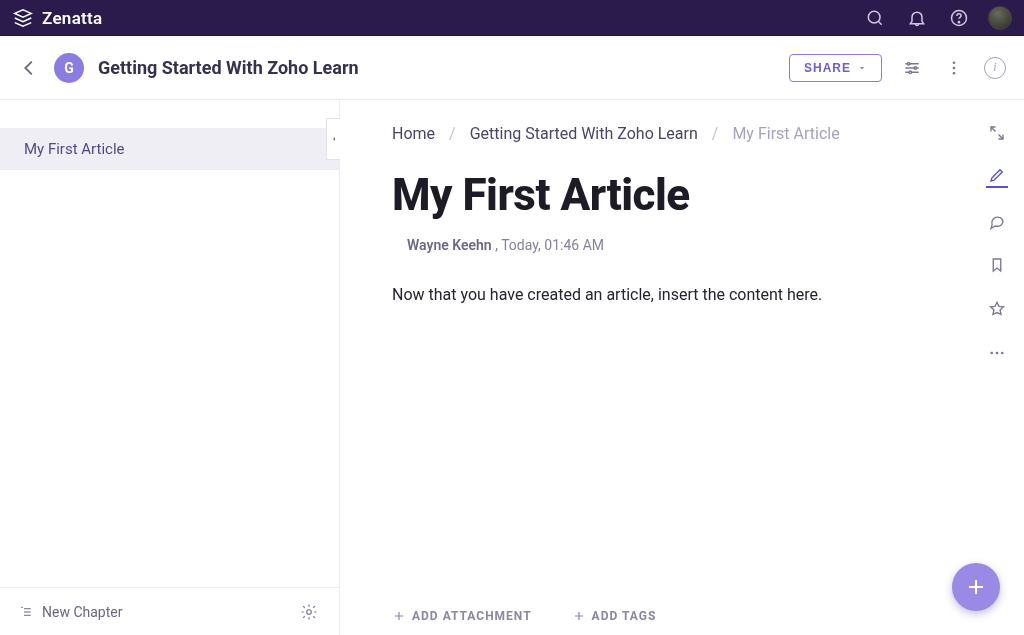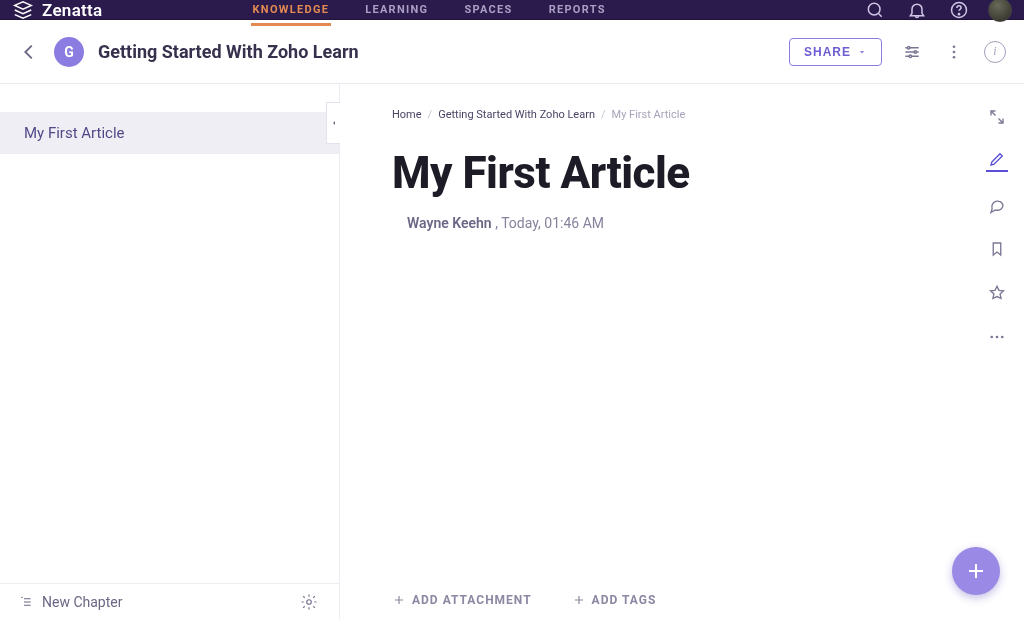--- a/index.html
+++ b/index.html
@@ -1,20 +1,20 @@
 <!DOCTYPE html>
 <html><head>
 <meta charset="utf-8">
 <style>
   * { box-sizing: border-box; margin: 0; padding: 0; }
   html, body { width: 1024px; height: 635px; font-family: -apple-system, BlinkMacSystemFont, "Segoe UI", Roboto, "Helvetica Neue", Arial, sans-serif; overflow: hidden; background: #fff; }
 
   
   .topnav {
-    height: 20px;
+    height: 36px;
     background: #2b1b4d;
     display: flex;
     align-items: center;
     padding: 0 12px;
     color: #c9c2da;
     border-bottom: 1px solid #1f133a;
   }
   .brand { display: flex; align-items: center; gap: 8px; color: #fff; font-weight: 600; font-size: 17px; letter-spacing: .3px; }
   .brand-icon { width: 22px; height: 22px; display:flex; align-items:center; justify-content:center; }
   .nav-tabs { display: flex; gap: 36px; margin-left: 150px; font-size: 11px; letter-spacing: 1.3px; font-weight: 700; }
@@ -60,27 +60,27 @@
   }
   .collapse-handle {
     position:absolute; top:18px; right:-1px; width:14px; height:42px; background:#fff; border:1px solid #e3e1eb; border-right:none;
     display:flex; align-items:center; justify-content:center; color:#736d8a; cursor:pointer; font-size:10px;
   }
   .side-spacer-top { height: 28px; }
   .side-item {
     padding: 12px 24px; font-size:15px; color:#514a87; background:#efeef4; cursor:pointer;
   }
   .sidebar-bottom {
-    margin-top:auto; border-top:1px solid #edecf2; height:36px; display:flex; align-items:center; padding:0 18px; justify-content:space-between;
+    margin-top:auto; border-top:1px solid #edecf2; height:48px; display:flex; align-items:center; padding:0 18px; justify-content:space-between;
   }
   .new-chapter { display:flex; align-items:center; gap:8px; color:#6b6684; font-size:14px; cursor:pointer; }
 
   
   .main { flex:1; position:relative; padding: 0 70px 0 52px; }
-  .breadcrumbs { padding-top: 24px; font-size:11px; color:#4a4466; display:flex; gap:6px; align-items:center;}
+  .breadcrumbs { padding-top: 24px; font-size:16px; color:#4a4466; display:flex; gap:14px; align-items:center;}
   .crumb { cursor:pointer; }
   .crumb.dim { color:#a8a3ba; }
   .sep { color:#c6c2d6; }
   .article-title { margin-top: 26px; font-size:44px; font-weight:800; color:#1d1b26; letter-spacing:-.5px;}
   .byline { margin-top: 16px; font-size:14px; color:#87829c;margin-left:15px;}
   .byline .author { font-weight:600; color:#6d6787;}
   .article-body { margin-top: 30px; font-size:16px; color:#26232f; line-height:1.5;}
   .main-bottom {
     position:absolute; left:52px; right:70px; bottom:12px; display:flex; gap:40px;
   }
@@ -107,26 +107,20 @@
 <div class="topnav">
   <div class="brand">
     <span class="brand-icon">
       <svg viewBox="0 0 24 24" width="22" height="22" fill="none" stroke="#fff" stroke-width="1.6">
         <path d="M3 7l9-4 9 4-9 4-9-4z"></path>
         <path d="M3 12l9 4 9-4"></path>
         <path d="M3 17l9 4 9-4"></path>
       </svg>
     </span>
     <span>Zenatta</span>
-  </div>
-  <div class="nav-tabs">
-    <span class="nav-tab active">KNOWLEDGE</span>
-    <span class="nav-tab">LEARNING</span>
-    <span class="nav-tab">SPACES</span>
-    <span class="nav-tab">REPORTS</span>
   </div>
   <div class="nav-right">
     <span class="nav-ico">
       <svg viewBox="0 0 24 24" width="20" height="20" fill="none" stroke="currentColor" stroke-width="1.8">
           <circle cx="11" cy="11" r="7"></circle>
           <path d="M20 20l-3.5-3.5"></path>
         </svg>
     </span>
     <span class="nav-ico">
       <svg viewBox="0 0 24 24" width="20" height="20" fill="none" stroke="currentColor" stroke-width="1.8">
@@ -218,20 +212,21 @@
       <span class="sep">/</span>
       <span class="crumb dim">My First Article</span>
     </div>
 
     <h1 class="article-title">My First Article</h1>
     <div class="byline">
       <span class="author">Wayne Keehn</span>
       <span> , </span>
       <span>Today, 01:46 AM</span>
     </div>
+    <p class="article-body">Now that you have created an article, insert the content here.</p>
 
     <div class="main-bottom">
       <div class="add-btn">
         <svg viewBox="0 0 24 24" width="14" height="14" fill="none" stroke="currentColor" stroke-width="2">
             <path d="M12 5v14M5 12h14"></path>
           </svg>
         <span>ADD ATTACHMENT</span>
       </div>
       <div class="add-btn">
         <svg viewBox="0 0 24 24" width="14" height="14" fill="none" stroke="currentColor" stroke-width="2">

